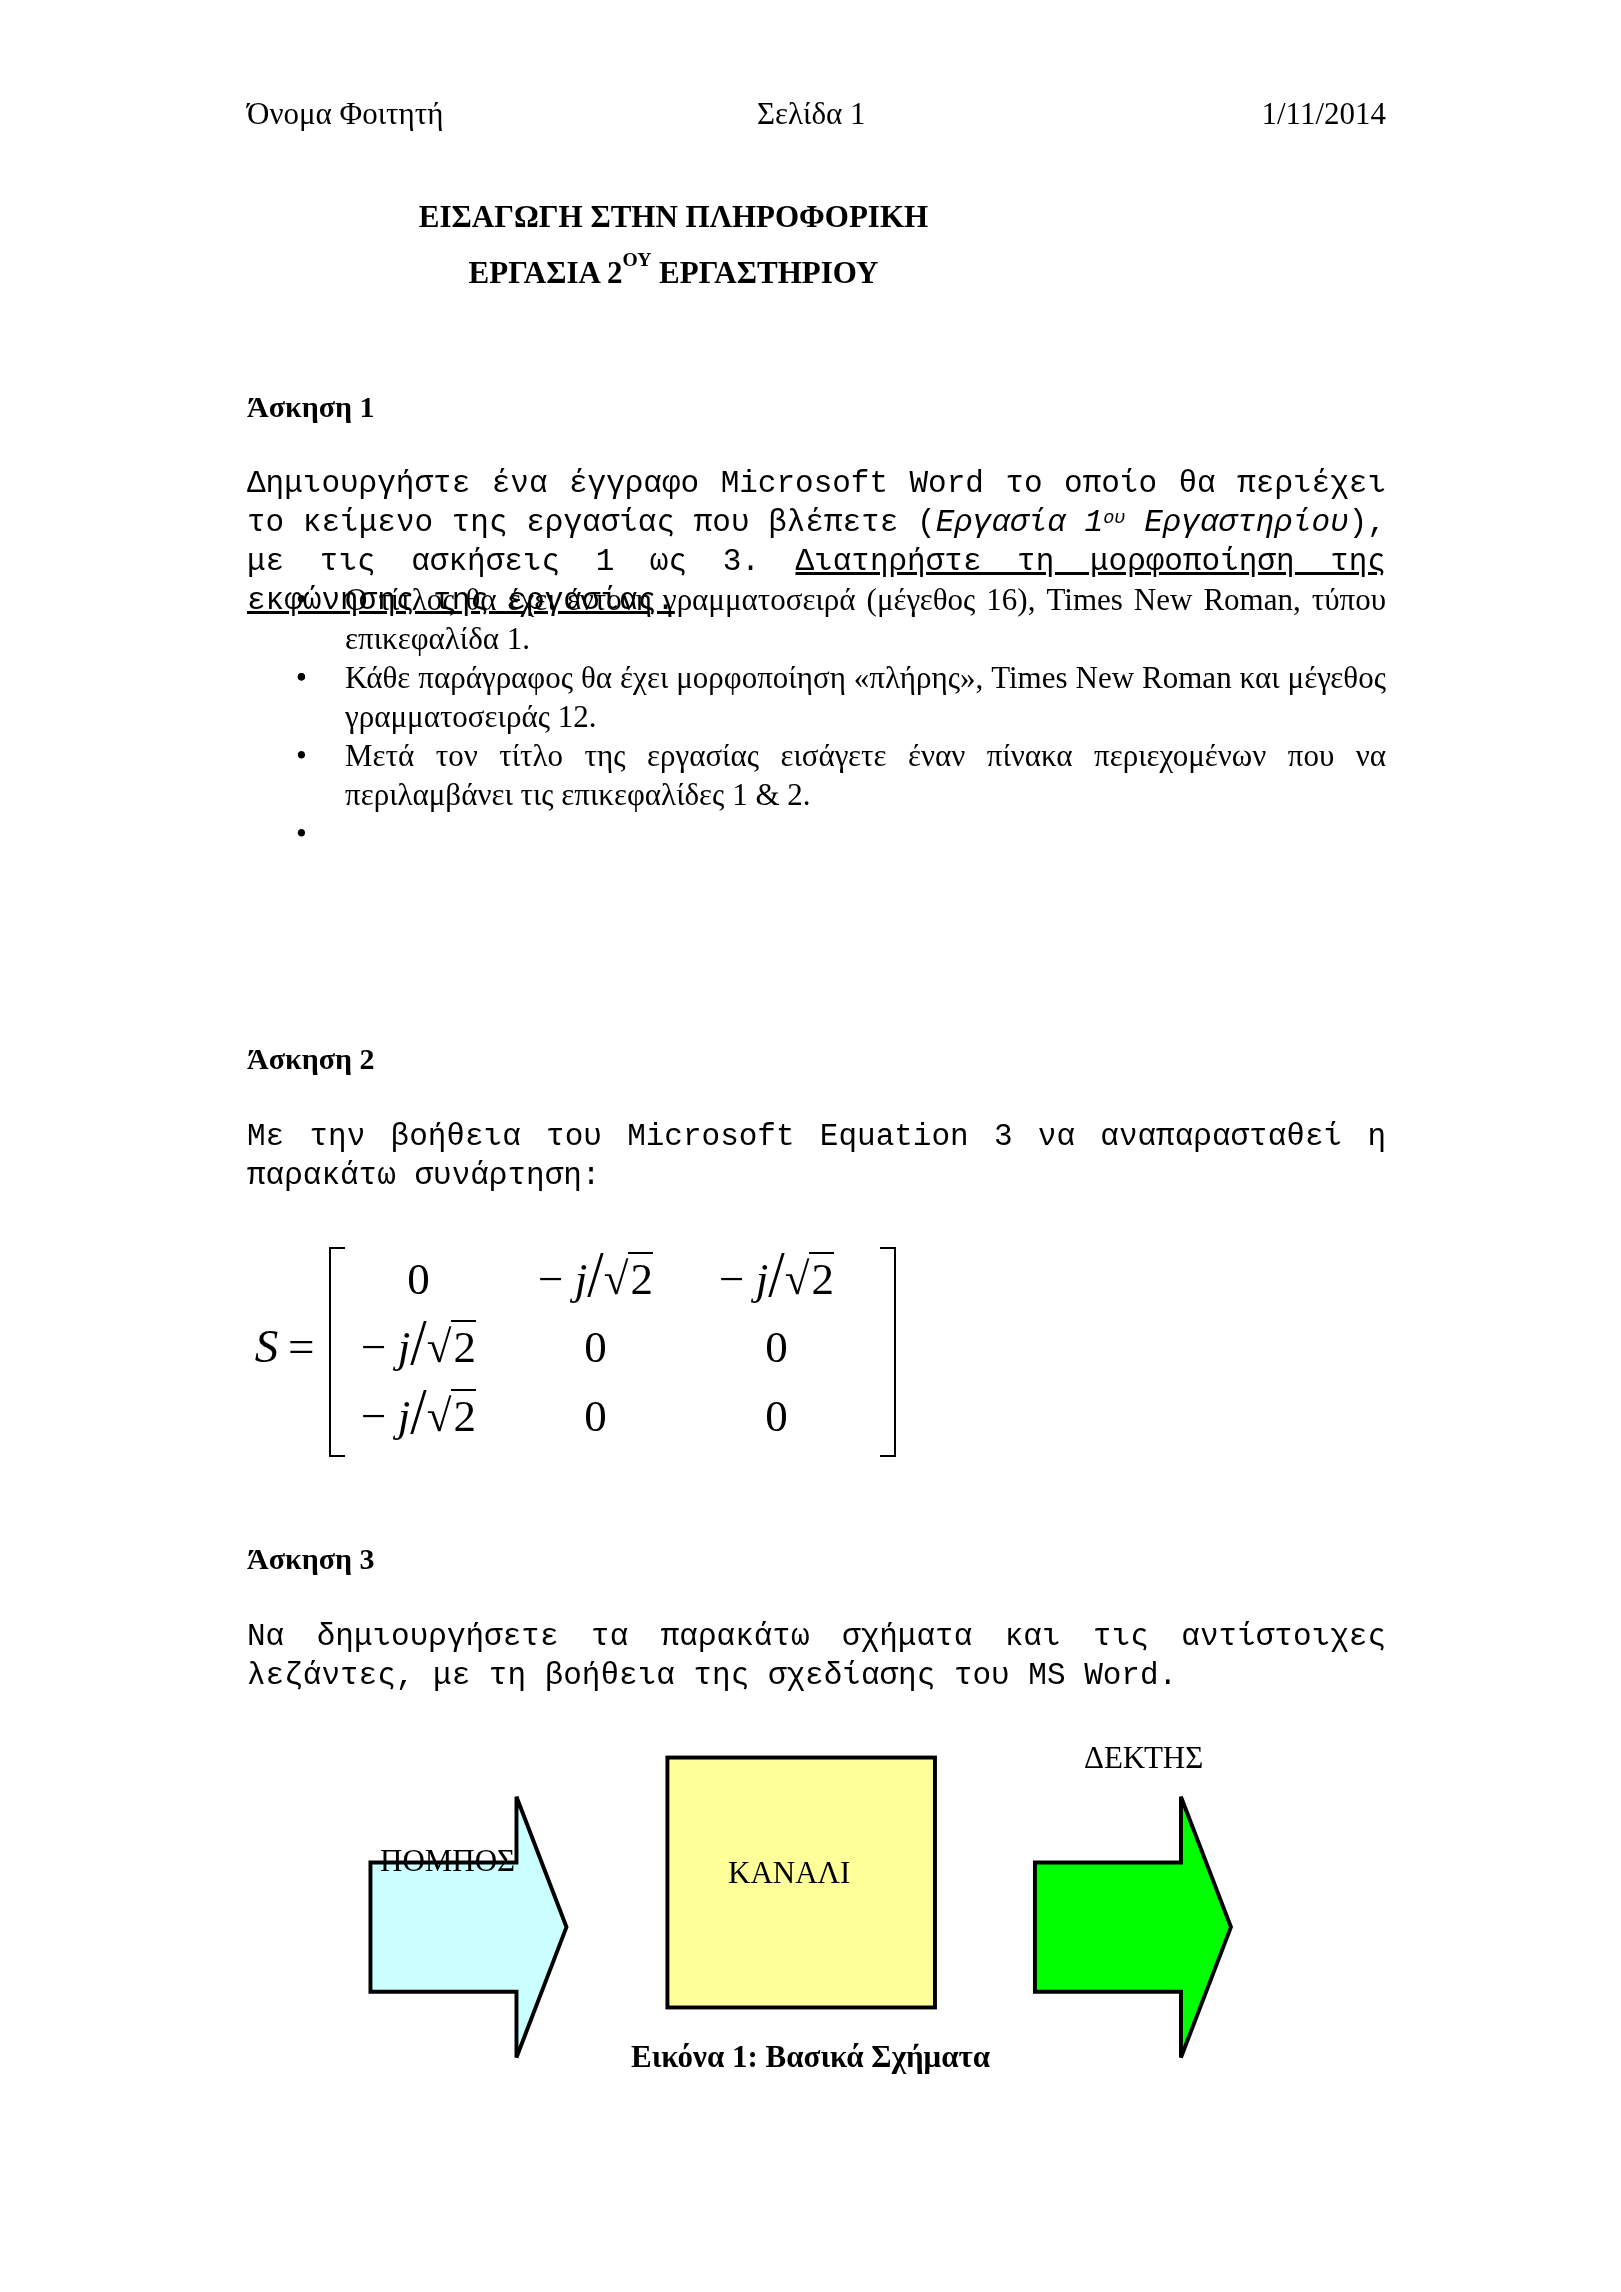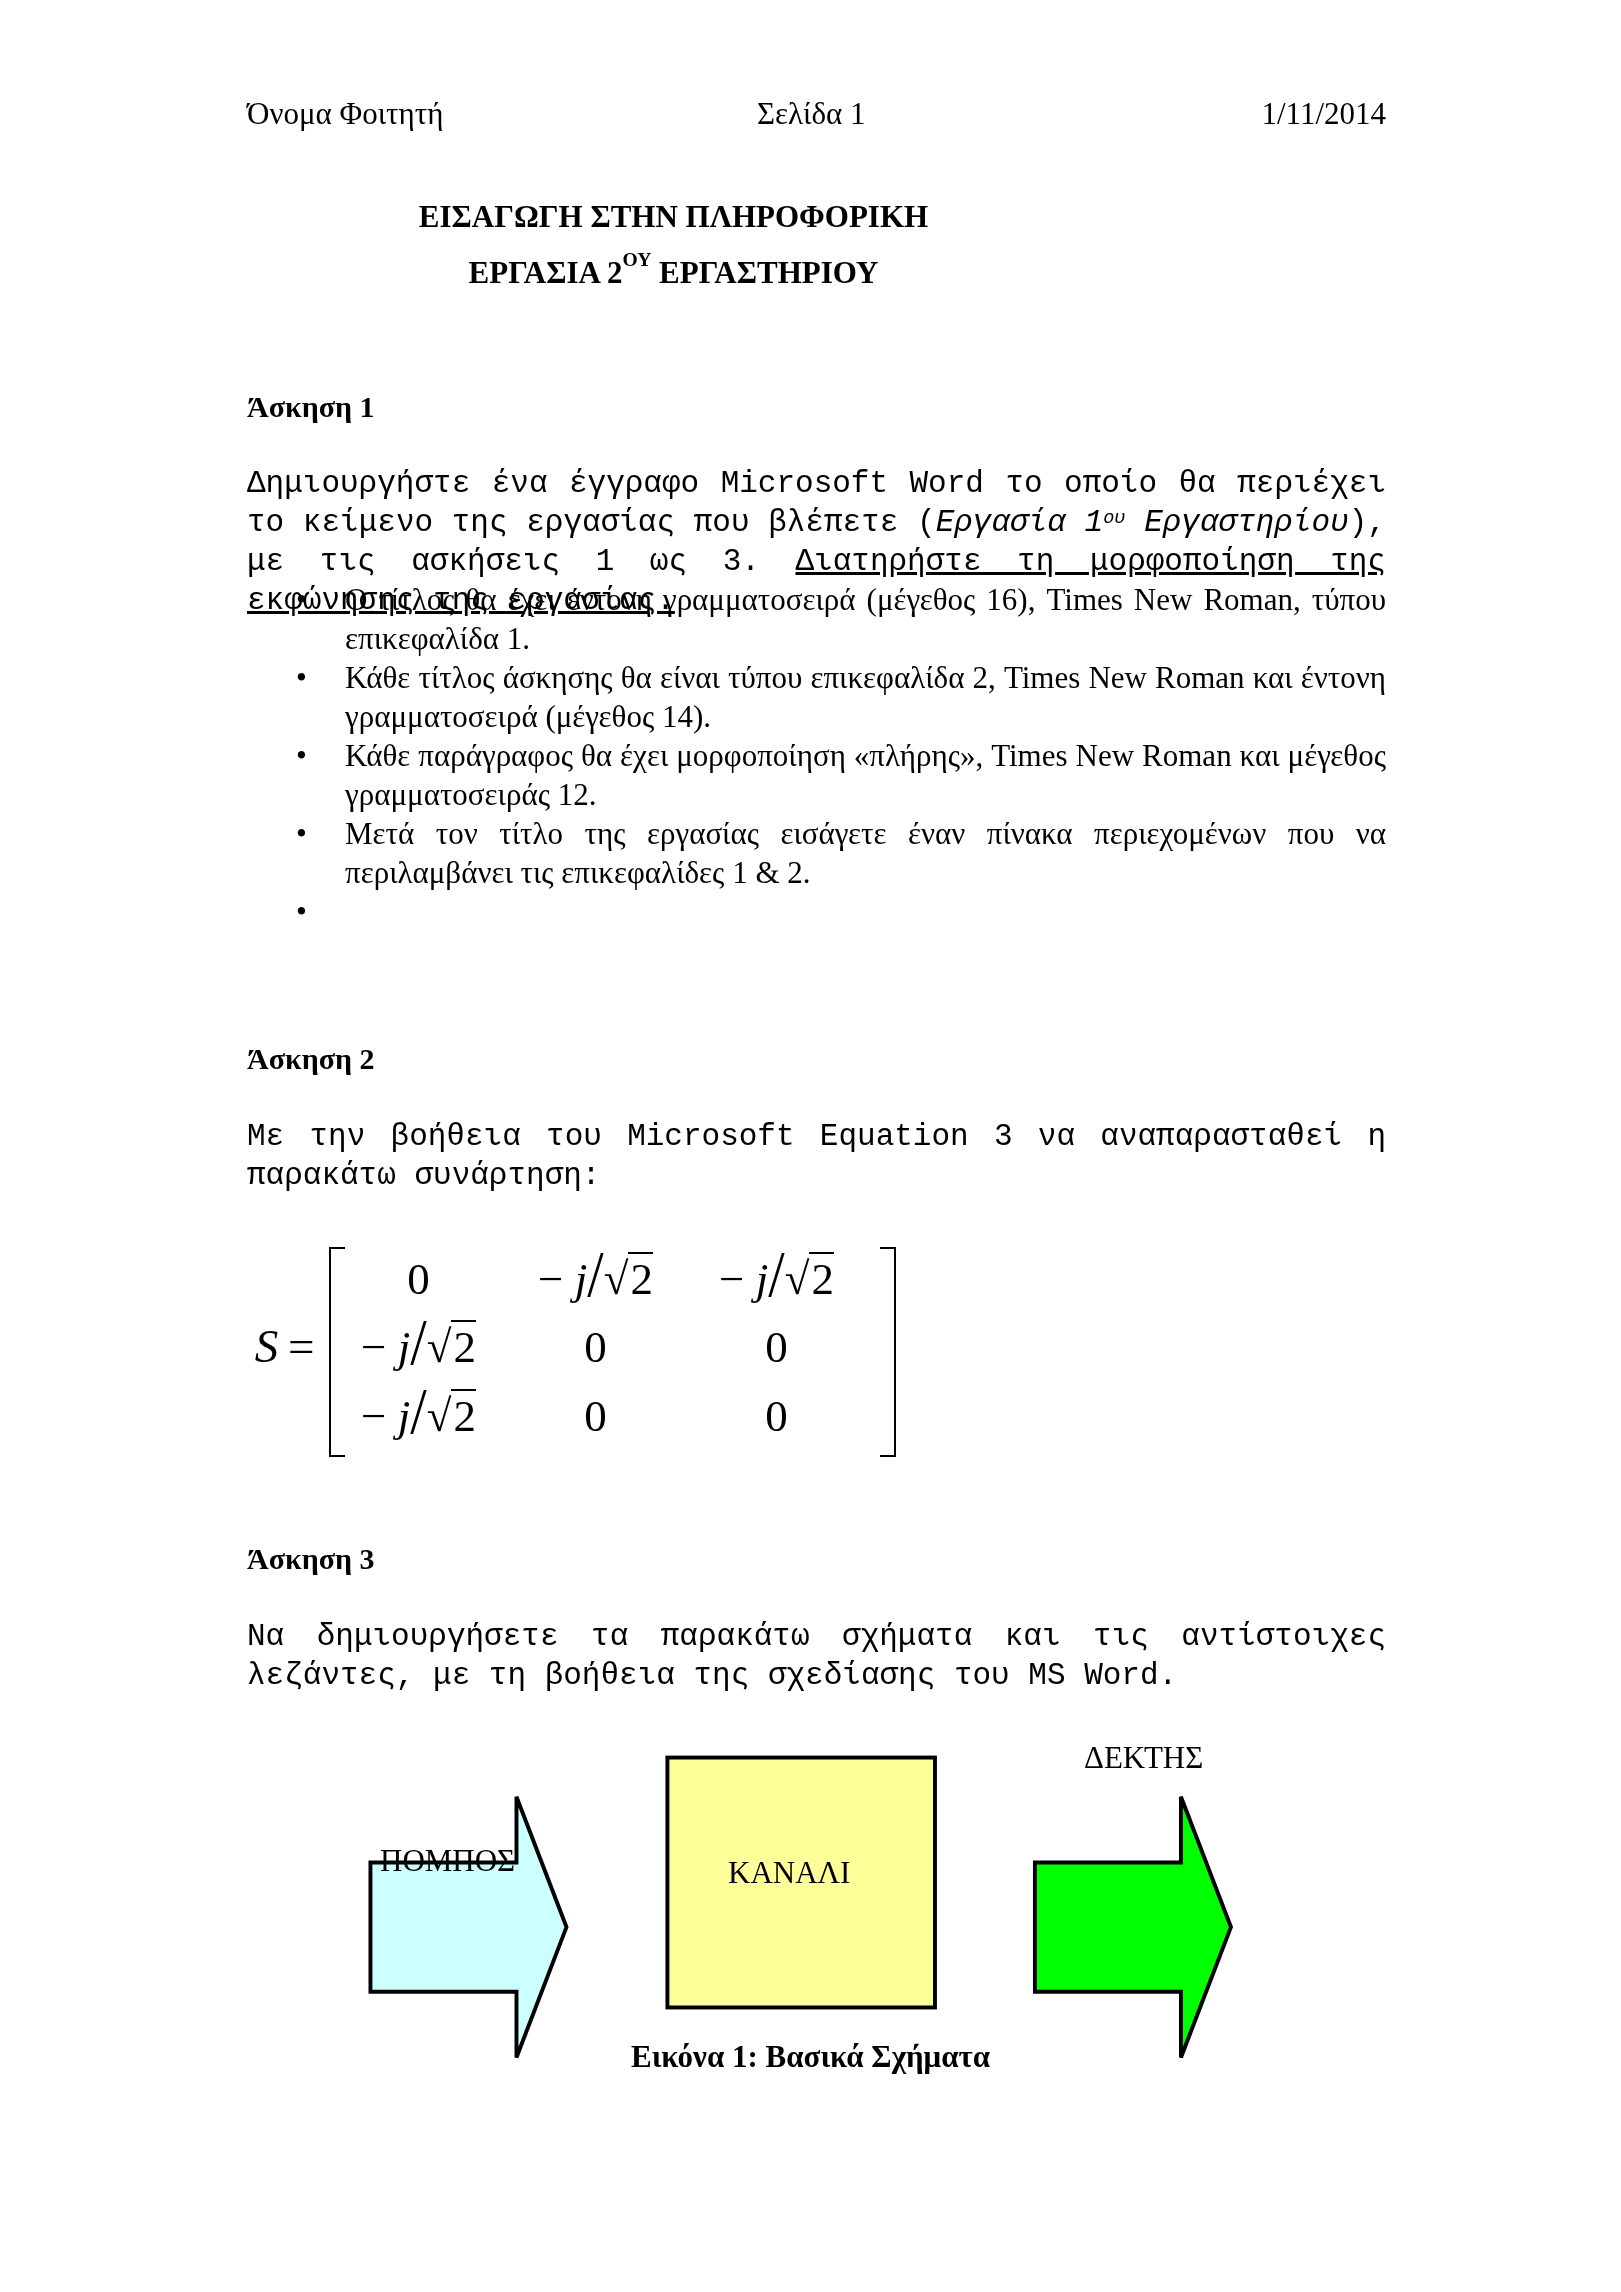--- a/index.html
+++ b/index.html
@@ -49,21 +49,21 @@
 
 <div class="doc-title" style="top:199px;">ΕΙΣΑΓΩΓΗ ΣΤΗΝ ΠΛΗΡΟΦΟΡΙΚΗ</div>
 <div class="doc-title" style="top:255px;"><span>ΕΡΓΑΣΙΑ 2</span><sup>ΟΥ</sup><span> ΕΡΓΑΣΤΗΡΙΟΥ</span></div>
 
 <div class="section-heading" style="top:390px;">Άσκηση 1</div>
 
 <div class="para" style="top:464px;"><span>Δημιουργήστε ένα έγγραφο Microsoft Word το οποίο θα περιέχει το κείμενο της εργασίας που βλέπετε (</span><i><span>Εργασία 1</span><sup>ου</sup><span> Εργαστηρίου</span></i><span>), με τις ασκήσεις 1 ως 3. </span><span class="underline">Διατηρήστε τη μορφοποίηση της εκφώνησης της εργασίας.</span></div>
 
 <ul class="bullets" style="top:580px;">
   <li><span class="bullet-dot">•</span><span>Ο τίτλος θα έχει έντονη γραμματοσειρά (μέγεθος 16), Times New Roman, τύπου επικεφαλίδα 1.</span></li>
-  <li><span class="bullet-dot">•</span><span>Κάθε τίτλος άσκησης θα είναι τύπου επικεφαλίδα 2, Times New Roman και έντονη γραμματοσειρά (μέγεθος 14).</span></li>
+  <li><span class="bullet-dot">•</span></li>
   <li><span class="bullet-dot">•</span><span>Κάθε παράγραφος θα έχει μορφοποίηση «πλήρης», Times New Roman και μέγεθος γραμματοσειράς 12.</span></li>
   <li><span class="bullet-dot">•</span><span>Μετά τον τίτλο της εργασίας εισάγετε έναν πίνακα περιεχομένων που να περιλαμβάνει τις επικεφαλίδες 1 &amp; 2.</span></li>
   <li><span class="bullet-dot">•</span></li>
 </ul>
 
 <div class="section-heading" style="top:1042px;">Άσκηση 2</div>
 <div class="para" style="top:1117px;">Με την βοήθεια του Microsoft Equation 3 να αναπαρασταθεί η παρακάτω συνάρτηση:</div>
 
 <div class="matrix">
   <span class="lhs">S</span>

